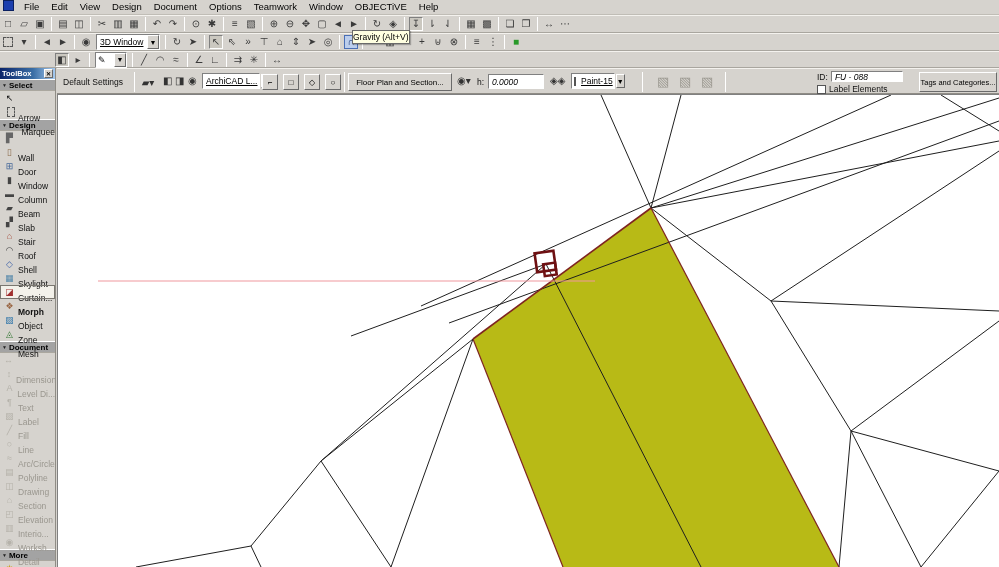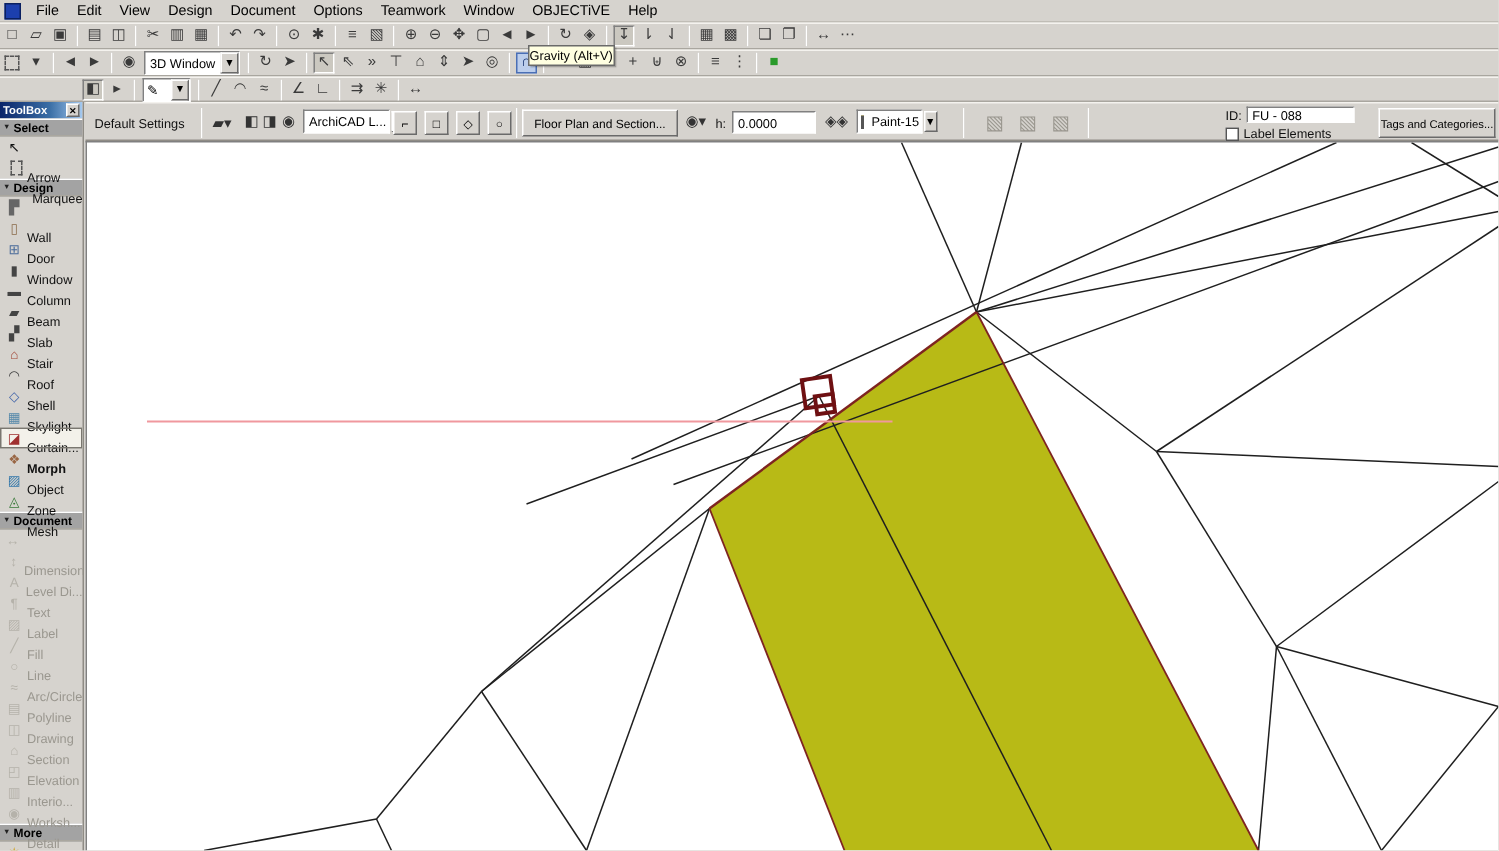--- a/index.html
+++ b/index.html
@@ -2,40 +2,40 @@
 <html style="--cv-bg: #ffffff; --sel-fill: #b8ba16; --sel-edge: #7e2420; --wire: #1f1f1f; --guide: #f0989e; --marker: #6e1012;"><head>
 <meta charset="utf-8">
 <style>
   * { margin:0; padding:0; box-sizing:border-box; }
   html,body { width:999px; height:567px; overflow:hidden;
     font-family:"Liberation Sans", sans-serif; background:#d6d3ce; }
   .app { position:relative; width:999px; height:567px; background:#d6d3ce; }
 
   
   .menubar { position:absolute; left:0; top:0; width:999px; height:15px;
-    display:flex; align-items:center; background:#d6d3ce; border-bottom:1px solid #c0bdb6; }
+    display:flex; background:#d6d3ce; border-bottom:1px solid #c0bdb6; }
   .app-ico { width:11px; height:11px; margin:0 4px 0 3px; background:#1c3fae;
     border:1px solid #0a2060; }
   .menu-item { font-size:9.5px; color:#000; padding:1px 6px; cursor:default; }
 
   
   .tb-row { position:absolute; left:0; width:999px; display:flex; align-items:center;
     background:#d6d3ce; border-top:1px solid #f4f2ee; border-bottom:1px solid #a9a69f; }
   #tb1 { top:15px; height:18px; }
   #tb2 { top:33px; height:18px; }
   #tb3 { top:51px; height:17px; padding-left:54px; }
   .tb-btn { width:14px; height:14px; margin:0 1px; display:flex; align-items:center;
     justify-content:center; font-size:10px; line-height:14px; color:#3a3a3a;
     border:1px solid transparent; cursor:default; }
   .tb-btn.pressed { border-color:#808080 #ffffff #ffffff #808080; background:#cbc8c0; }
   .tb-btn.active  { border:1px solid #4a6fb5; background:#bcceec; color:#13306e; }
   .tb-sep { width:1px; height:14px; background:#9a978f; border-right:1px solid #fff; margin:0 3px; }
   .combo { height:16px; display:flex; align-items:center; background:#fff;
     border:1px solid; border-color:#808080 #fff #fff #808080; margin:0 2px; font-size:8.5px; }
-  .combo .combo-text { padding:0 3px; white-space:nowrap; }
+  .combo .combo-text { padding:0 3px; white-space:nowrap;text-decoration:underline; }
   .combo .combo-glyph { font-size:9px; padding:0 2px; }
   .combo .combo-arrow { width:12px; height:14px; background:#d6d3ce; border:1px solid;
     border-color:#fff #6a6a6a #6a6a6a #fff; font-size:7px; display:flex; align-items:center;
     justify-content:center; }
   [data-icon="status-green-icon"] { color:#2a9a2a; }
   [data-icon="marquee-style-icon"], [data-icon="marquee-tool-icon"]
     { border:1px dashed #555 !important; width:10px; height:10px; margin:2px 3px; }
 
   
   .tooltip { position:absolute; left:352px; top:30px; z-index:60; background:#ffffe1;
@@ -44,21 +44,21 @@
 
   
   .infobox { position:absolute; left:57px; top:68px; width:942px; height:26px;
     background:#d6d3ce; border-top:1px solid #f4f2ee; border-bottom:1px solid #8f8c85; }
   .infobox .abs { position:absolute; }
   .ib-label { font-size:8.5px; color:#111; white-space:nowrap; }
   .ib-btn { background:#d6d3ce; border:1px solid; border-color:#fff #6a6a6a #6a6a6a #fff;
     font-size:8px; display:flex; align-items:center; justify-content:center;
     white-space:nowrap; overflow:hidden; cursor:default; }
   .ib-field { background:#fff; border:1px solid; border-color:#808080 #fff #fff #808080;
-    font-size:8.5px; display:flex; align-items:center; padding:0 3px; }
+    font-size:8.5px; display:flex; align-items:center; padding:0 3px;font-style:italic; }
   .ib-ico { font-size:10px; color:#333; display:flex; align-items:center; justify-content:center; }
   .ib-ico.gray { color:#9a978f; }
   .vsep { position:absolute; top:3px; width:1px; height:20px; background:#9a978f;
     border-right:1px solid #fff; }
   .swatch { width:9px; height:9px; border:1px solid #555; margin:0 2px; }
   .checkbox { width:9px; height:9px; background:#fff; border:1px solid #555; }
 
   
   .toolbox { position:absolute; left:0; top:68px; width:56px; height:499px;
     background:#d6d3ce; border-right:1px solid #8f8c85; overflow:hidden; }

